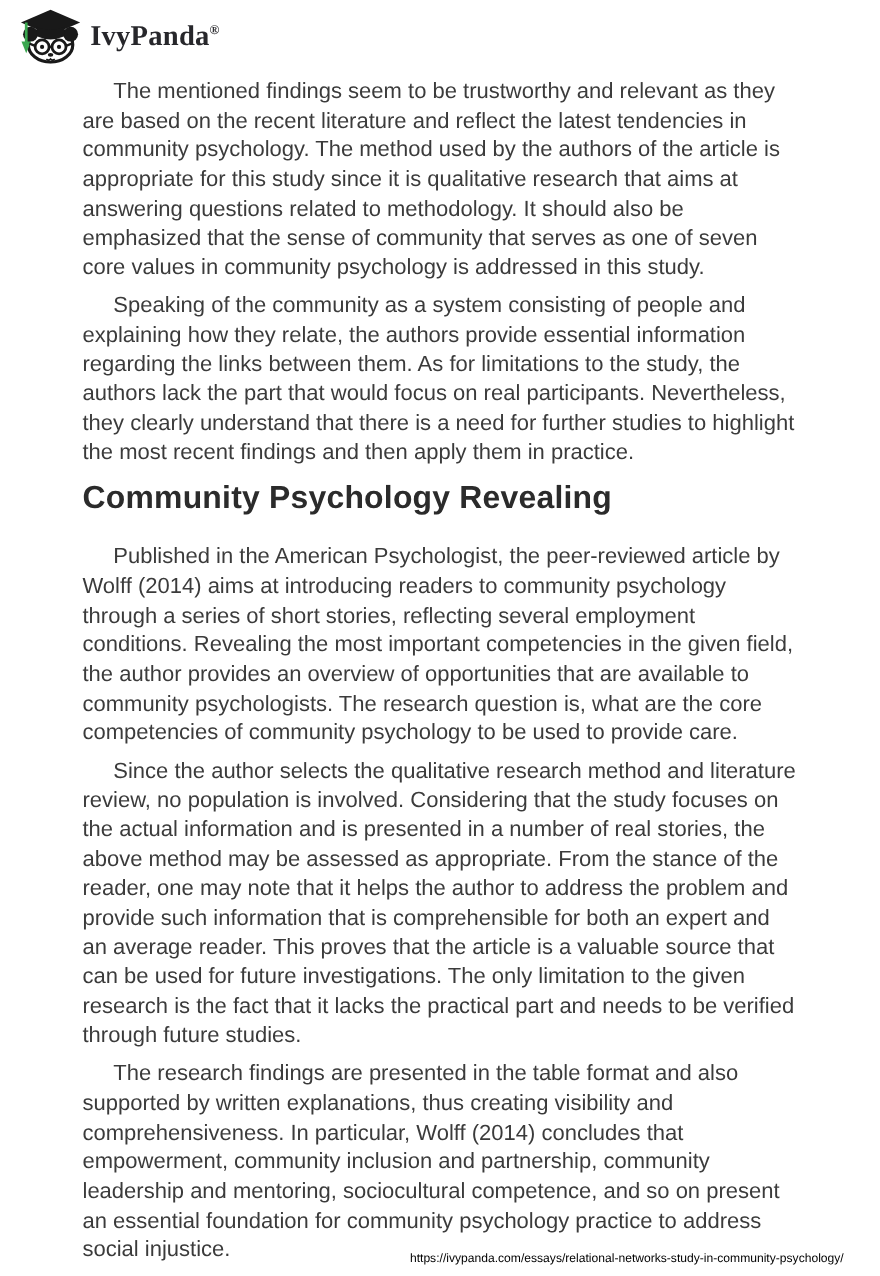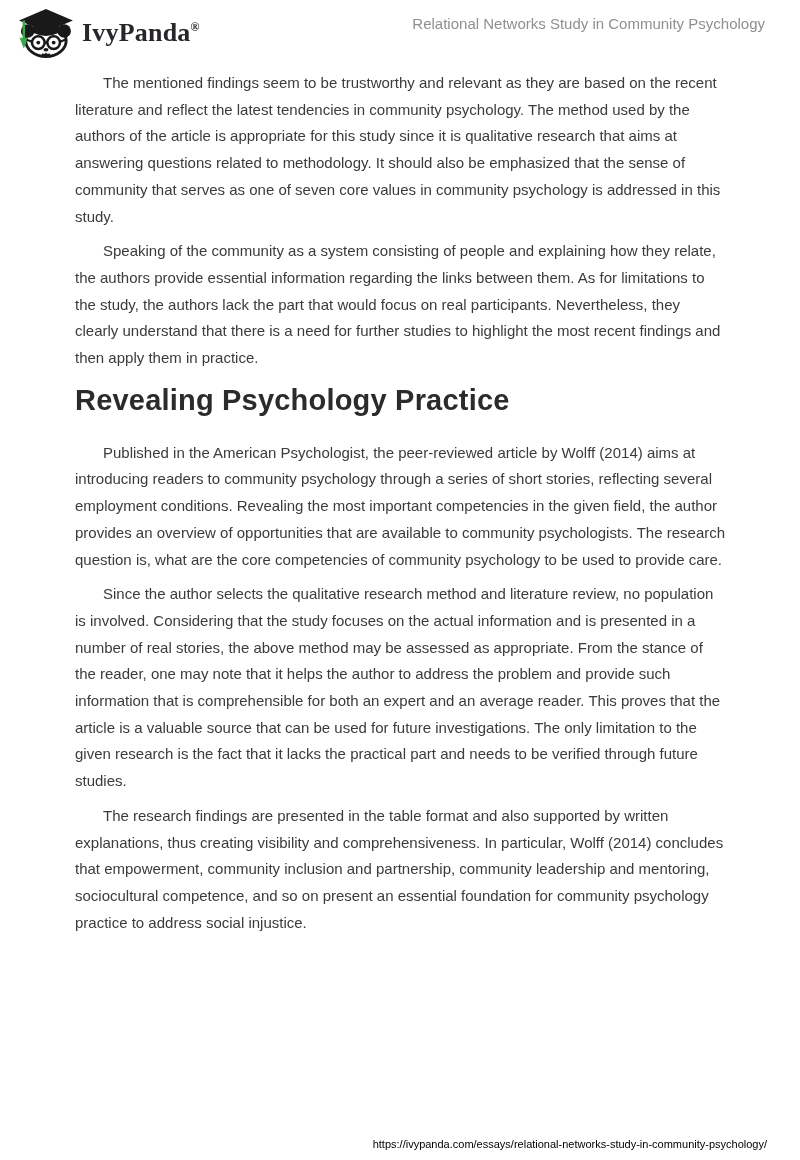--- a/index.html
+++ b/index.html
@@ -42,21 +42,21 @@
     font-size: 15px;
     color: #8f8f8f;
     white-space: nowrap;
   }
   
   .content {
     padding: 12px 73px 0 75px;
   }
   .content p {
     width: 652px;
-    font-size: 15px;
+    font-size: 20px;
     line-height: 26.7px;
     color: #3b3b3b;
     text-indent: 28px;
     text-align: left;
     margin: 0 0 8px 0;
   }
   .content h1 {
     font-size: 29px;
     line-height: 34px;
     font-weight: bold;
@@ -103,27 +103,26 @@
           <path d="M47.6 35 L53 33" stroke="#191919" stroke-width="2.2"></path>
           <circle cx="25" cy="36" r="2" fill="#191919"></circle>
           <circle cx="41" cy="36" r="2" fill="#191919"></circle>
 
           <ellipse cx="33" cy="43.5" rx="2.6" ry="1.8" fill="#191919"></ellipse>
           <path d="M29 47.5 Q31 49.5 33 47.5 Q35 49.5 37 47.5" stroke="#191919" stroke-width="1.6" fill="none"></path>
         </svg>
       </span>
       <span class="brand-name"><span>IvyPanda</span><sup>®</sup></span>
     </div>
-    <div class="doc-title">Relational Networks Study in Community Psychology</div>
   </div>
 
   <div class="content">
     <p>The mentioned findings seem to be trustworthy and relevant as they are based on the recent literature and reflect the latest tendencies in community psychology. The method used by the authors of the article is appropriate for this study since it is qualitative research that aims at answering questions related to methodology. It should also be emphasized that the sense of community that serves as one of seven core values in community psychology is addressed in this study.</p>
     <p>Speaking of the community as a system consisting of people and explaining how they relate, the authors provide essential information regarding the links between them. As for limitations to the study, the authors lack the part that would focus on real participants. Nevertheless, they clearly understand that there is a need for further studies to highlight the most recent findings and then apply them in practice.</p>
-    <h1>Revealing Psychology Practice</h1>
+    <h1>Community Psychology Revealing</h1>
     <p>Published in the American Psychologist, the peer-reviewed article by Wolff (2014) aims at introducing readers to community psychology through a series of short stories, reflecting several employment conditions. Revealing the most important competencies in the given field, the author provides an overview of opportunities that are available to community psychologists. The research question is, what are the core competencies of community psychology to be used to provide care.</p>
     <p>Since the author selects the qualitative research method and literature review, no population is involved. Considering that the study focuses on the actual information and is presented in a number of real stories, the above method may be assessed as appropriate. From the stance of the reader, one may note that it helps the author to address the problem and provide such information that is comprehensible for both an expert and an average reader. This proves that the article is a valuable source that can be used for future investigations. The only limitation to the given research is the fact that it lacks the practical part and needs to be verified through future studies.</p>
     <p>The research findings are presented in the table format and also supported by written explanations, thus creating visibility and comprehensiveness. In particular, Wolff (2014) concludes that empowerment, community inclusion and partnership, community leadership and mentoring, sociocultural competence, and so on present an essential foundation for community psychology practice to address social injustice.</p>
   </div>
 
   <a class="footer-url" href="#">https://ivypanda.com/essays/relational-networks-study-in-community-psychology/</a>
 
 </div>
 
 </body></html>

